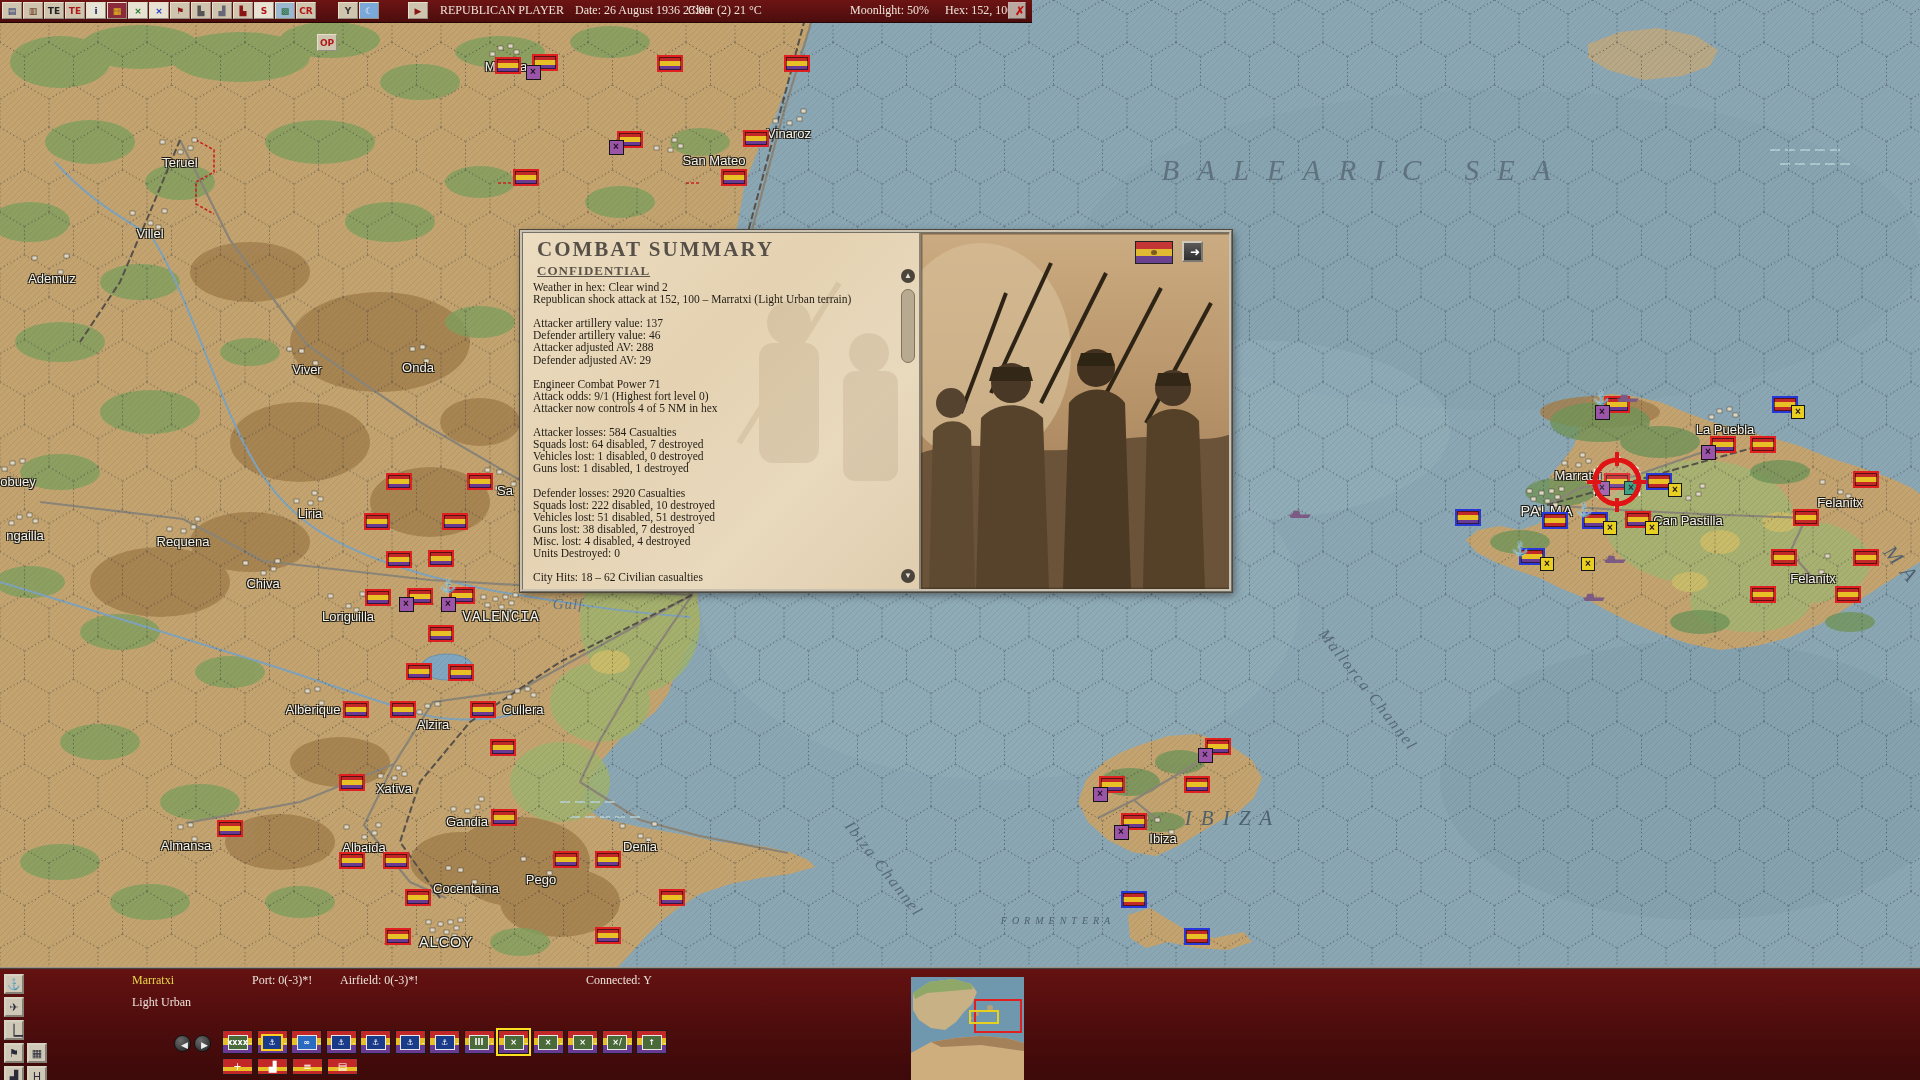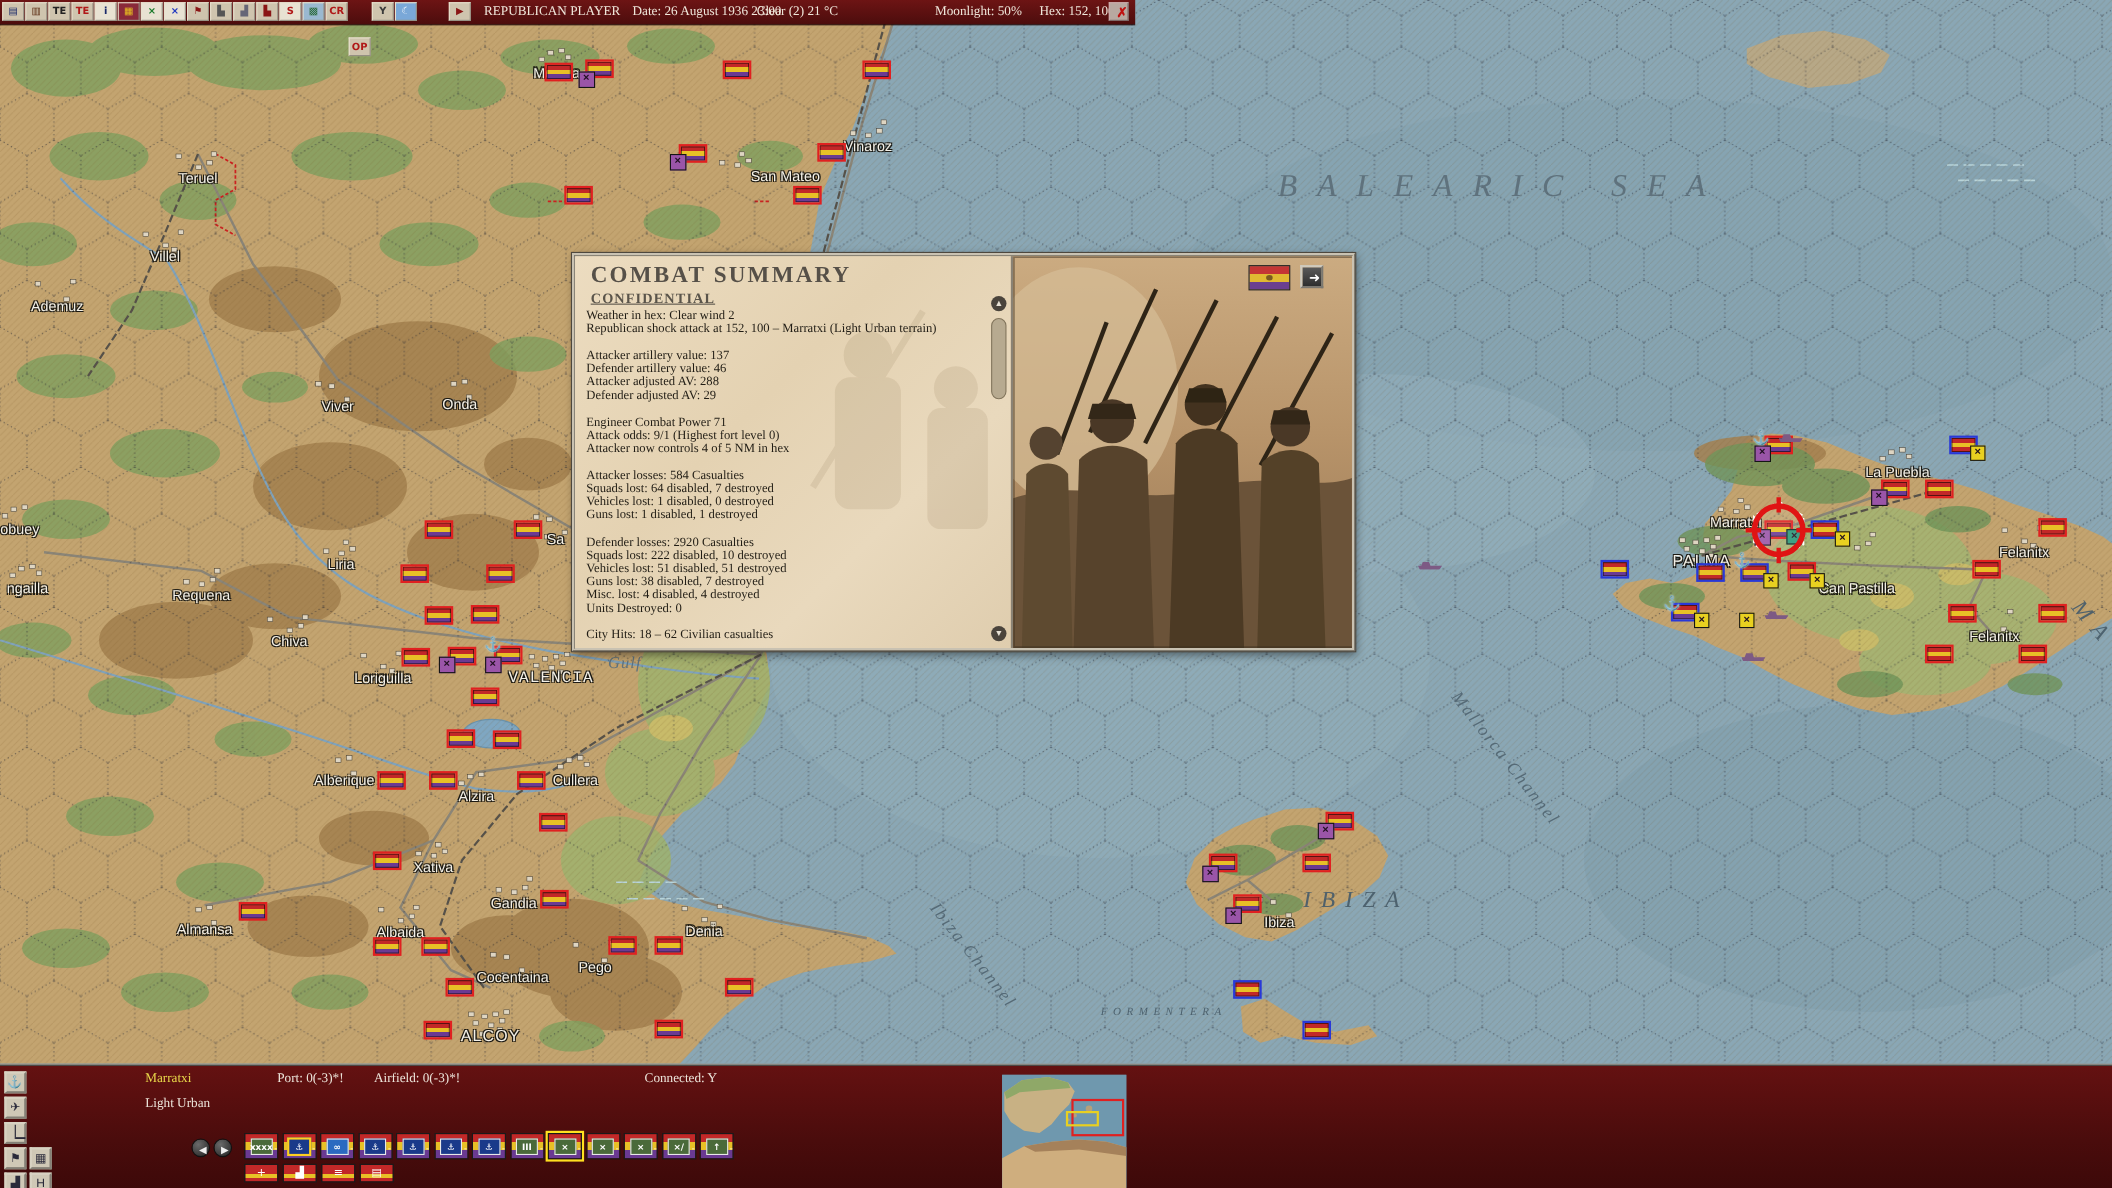--- a/index.html
+++ b/index.html
@@ -434,21 +434,21 @@
       <div class="maplabel" style="left: 467px; top: 821px;">Gandia</div>
       <div class="maplabel" style="left: 364px; top: 847px;">Albaida</div>
       <div class="maplabel" style="left: 640px; top: 846px;">Denia</div>
       <div class="maplabel" style="left: 541px; top: 879px;">Pego</div>
       <div class="maplabel" style="left: 466px; top: 888px;">Cocentaina</div>
       <div class="maplabel" style="left: 186px; top: 845px;">Almansa</div>
       <div class="maplabel big" style="left: 446px; top: 942px;">ALCOY</div>
       <div class="maplabel" style="left: 1725px; top: 429px;">La Puebla</div>
       <div class="maplabel" style="left: 1578px; top: 475px;">Marratxi</div>
       <div class="maplabel big" style="left: 1547px; top: 511px;">PALMA</div>
-      <div class="maplabel" style="left: 1688px; top: 520px; margin-top: 15px;">Can Pastilla</div>
+      <div class="maplabel" style="left: 1688px; top: 520px;">Can Pastilla</div>
       <div class="maplabel" style="left: 1840px; top: 502px;">Felanitx</div>
       <div class="maplabel" style="left: 1813px; top: 578px;">Felanitx</div>
       <div class="maplabel" style="left: 1163px; top: 838px;">Ibiza</div>
       <div class="sealabel sea-xl" style="left: 1365px; top: 170px;">BALEARIC SEA</div>
       <div class="sealabel sea-lg" style="left: 1233px; top: 818px;">IBIZA</div>
       <div class="sealabel sea-md" style="left: 1058px; top: 920px;">FORMENTERA</div>
       <div class="sealabel sea-ch" style="left: 1368px; top: 690px; transform: translate(-50%, -50%) rotate(52deg);">Mallorca Channel</div>
       <div class="sealabel sea-ch" style="left: 884px; top: 869px; transform: translate(-50%, -50%) rotate(52deg);">Ibiza Channel</div>
       <div class="sealabel sea-gulf" style="left: 568px; top: 604px;">Gulf</div>
       <div class="sealabel sea-lg" style="left: 1903px; top: 567px; transform: translate(-50%, -50%) rotate(50deg);">MA</div>

